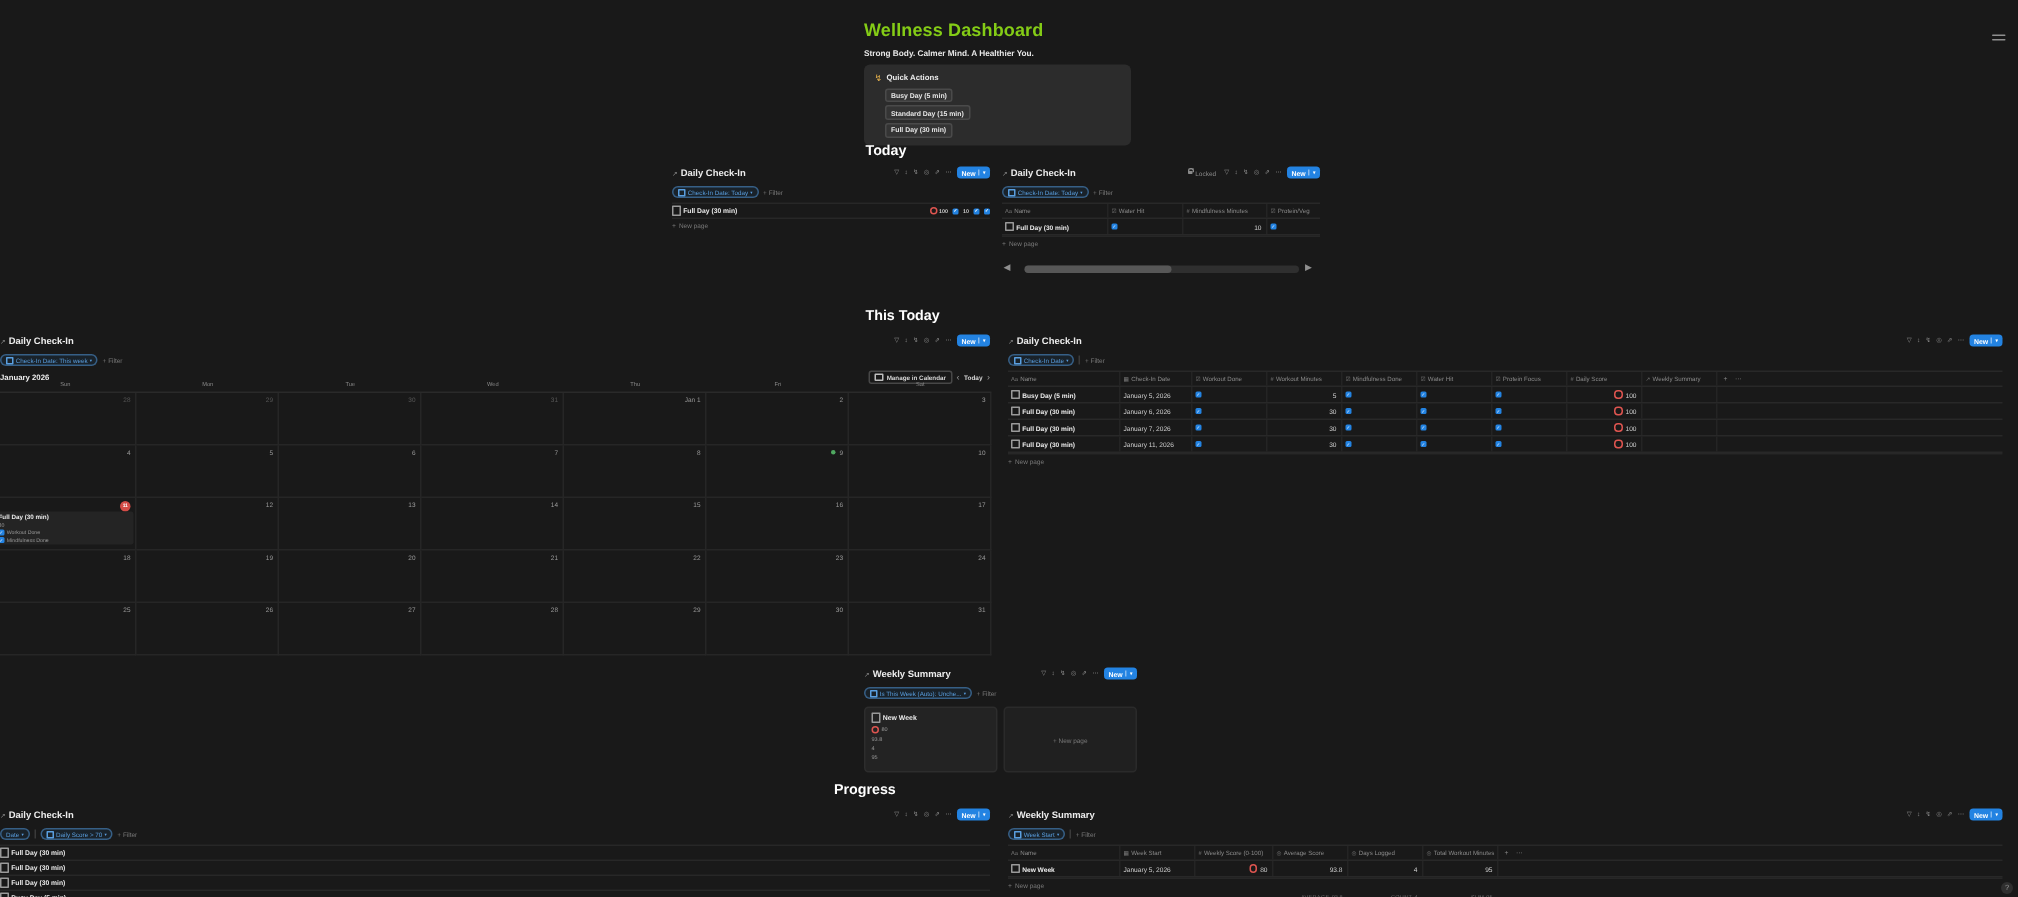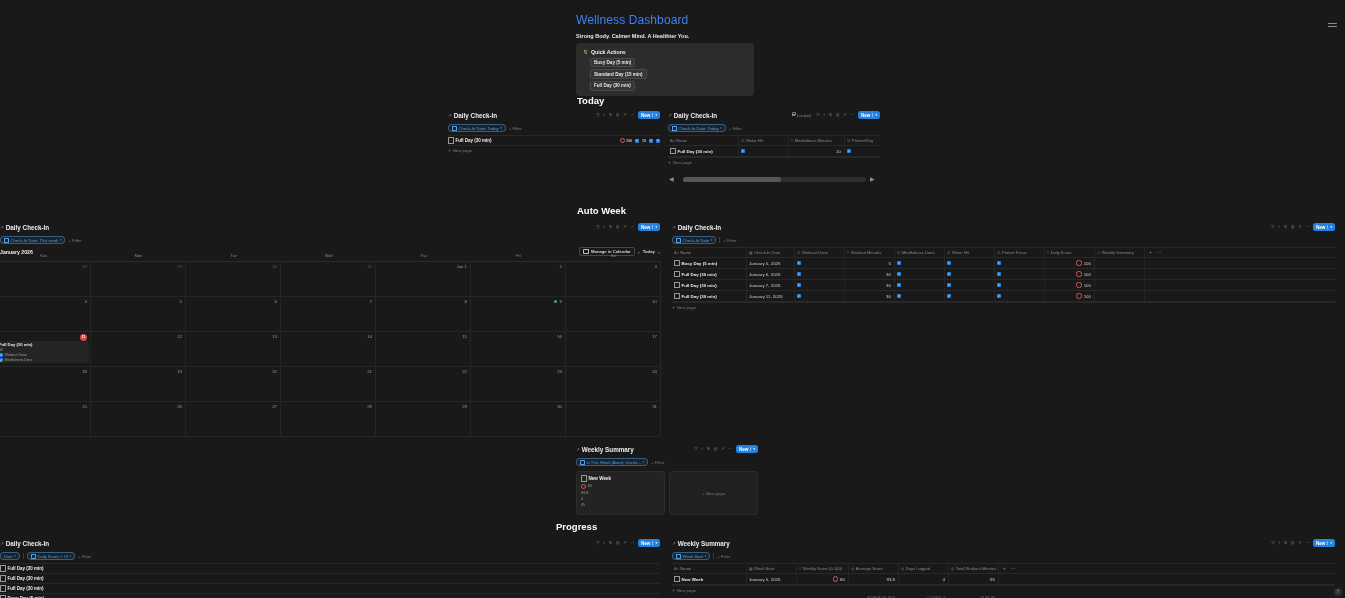--- a/index.html
+++ b/index.html
@@ -1,21 +1,21 @@
 <!DOCTYPE html>
 <html><head>
 <meta charset="utf-8">
 <style>
   html,body{margin:0;padding:0;background:#191919;}
   .page{position:relative;width:1345px;height:598px;background:#191919;overflow:hidden;
         font-family:"Liberation Sans",sans-serif;color:#d4d4d4;}
   .abs{position:absolute;}
 
   
-  .page-title{font-size:12px;font-weight:normal;color:#3b82f6;letter-spacing:.1px;}
+  .page-title{font-size:12px;font-weight:bold;color:#84cc16;letter-spacing:.1px;}
   .page-subtitle{font-size:5.5px;font-weight:bold;color:#e8e8e8;}
   .section-h{font-size:9.5px;font-weight:bold;color:#ffffff;}
 
   
   .callout{background:#2c2c2c;border-radius:4px;padding:5px 7px;}
   .callout-head{display:flex;align-items:center;gap:3px;}
   .bolt{color:#e9b44c;font-size:6px;}
   .callout-title{font-size:5.2px;font-weight:bold;color:#ececec;}
   .qa-btn{display:block;margin:2.5px 0 0 7px;width:max-content;background:#343434;border:0.7px solid #4a4a4a;
           border-radius:2px;color:#e6e6e6;font-size:4.6px;font-weight:bold;padding:1.2px 3px;}
@@ -258,21 +258,21 @@
       <span>New page</span>
     </div>
   </div>
 
   <div class="abs car-arrow" style="left:669px;top:176px;">◀</div>
   <div class="abs scroll-track" style="left:683px;top:177px;width:183px;height:5px;">
     <div class="scroll-thumb" style="width:98px;"></div>
   </div>
   <div class="abs car-arrow" style="left:870px;top:176px;">▶</div>
 
-  <div class="abs section-h" style="left:577px;top:205px;">Auto Week</div>
+  <div class="abs section-h" style="left:577px;top:205px;">This Today</div>
 
   <div class="abs" style="left:0;top:222px;width:660px;">
     <div class="card-head">
       <div class="db-title">
         <span class="arrow">↗</span>
         <span>Daily Check-In</span>
       </div>
       <div class="tools">
         <span class="tools">
             <span class="tb-icon">▽</span>

